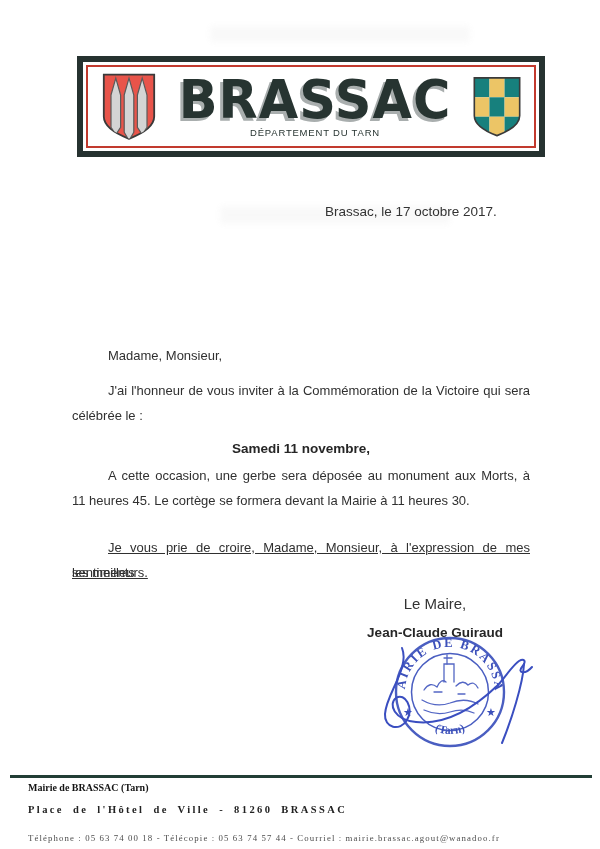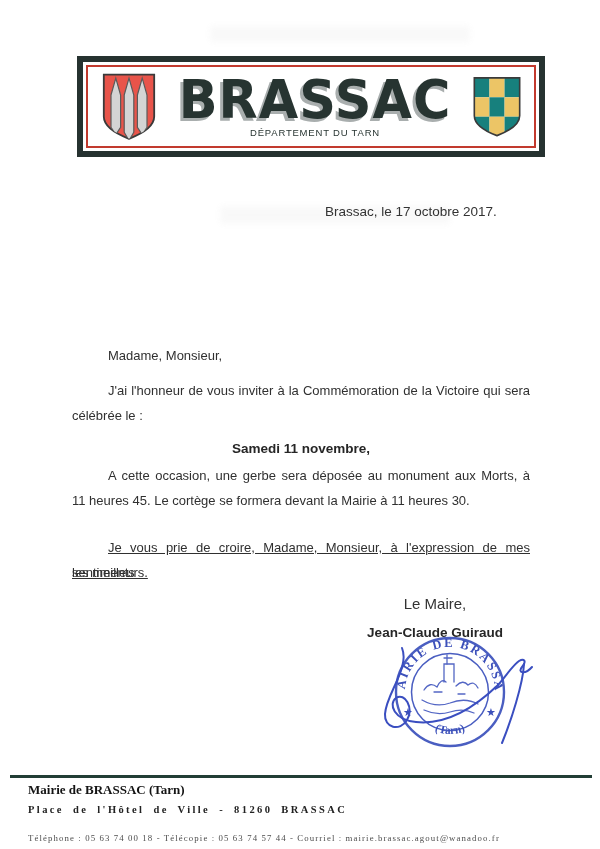--- a/index.html
+++ b/index.html
@@ -44,21 +44,21 @@
   .closing{position:absolute;left:340px;top:595px;width:190px;text-align:center;}
   .closing-role{font-size:15px;color:#333;}
   .closing-name{font-size:13.5px;font-weight:bold;color:#262626;margin-top:13px;}
   
   .stamp-wrap{position:absolute;left:372px;top:628px;width:170px;height:125px;}
   
   .footer-rule{position:absolute;left:10px;top:775px;width:582px;height:3px;background:#223e35;}
   .footer-org{
     position:absolute;left:28px;top:782px;
     font-family:"Liberation Serif","DejaVu Serif",serif;
-    font-weight:bold;font-size:13px;color:#141414;
+    font-weight:bold;font-size:10px;color:#141414;
   }
   .footer-address{
     position:absolute;left:28px;top:804px;
     font-family:"Liberation Serif","DejaVu Serif",serif;
     font-weight:bold;font-size:10.5px;letter-spacing:2.4px;word-spacing:4px;color:#222;
   }
   .footer-contact{
     position:absolute;left:28px;top:833px;
     font-family:Liberation Serif, serif;
     font-size:8.8px;letter-spacing:1.1px;color:#4d4d4d;

